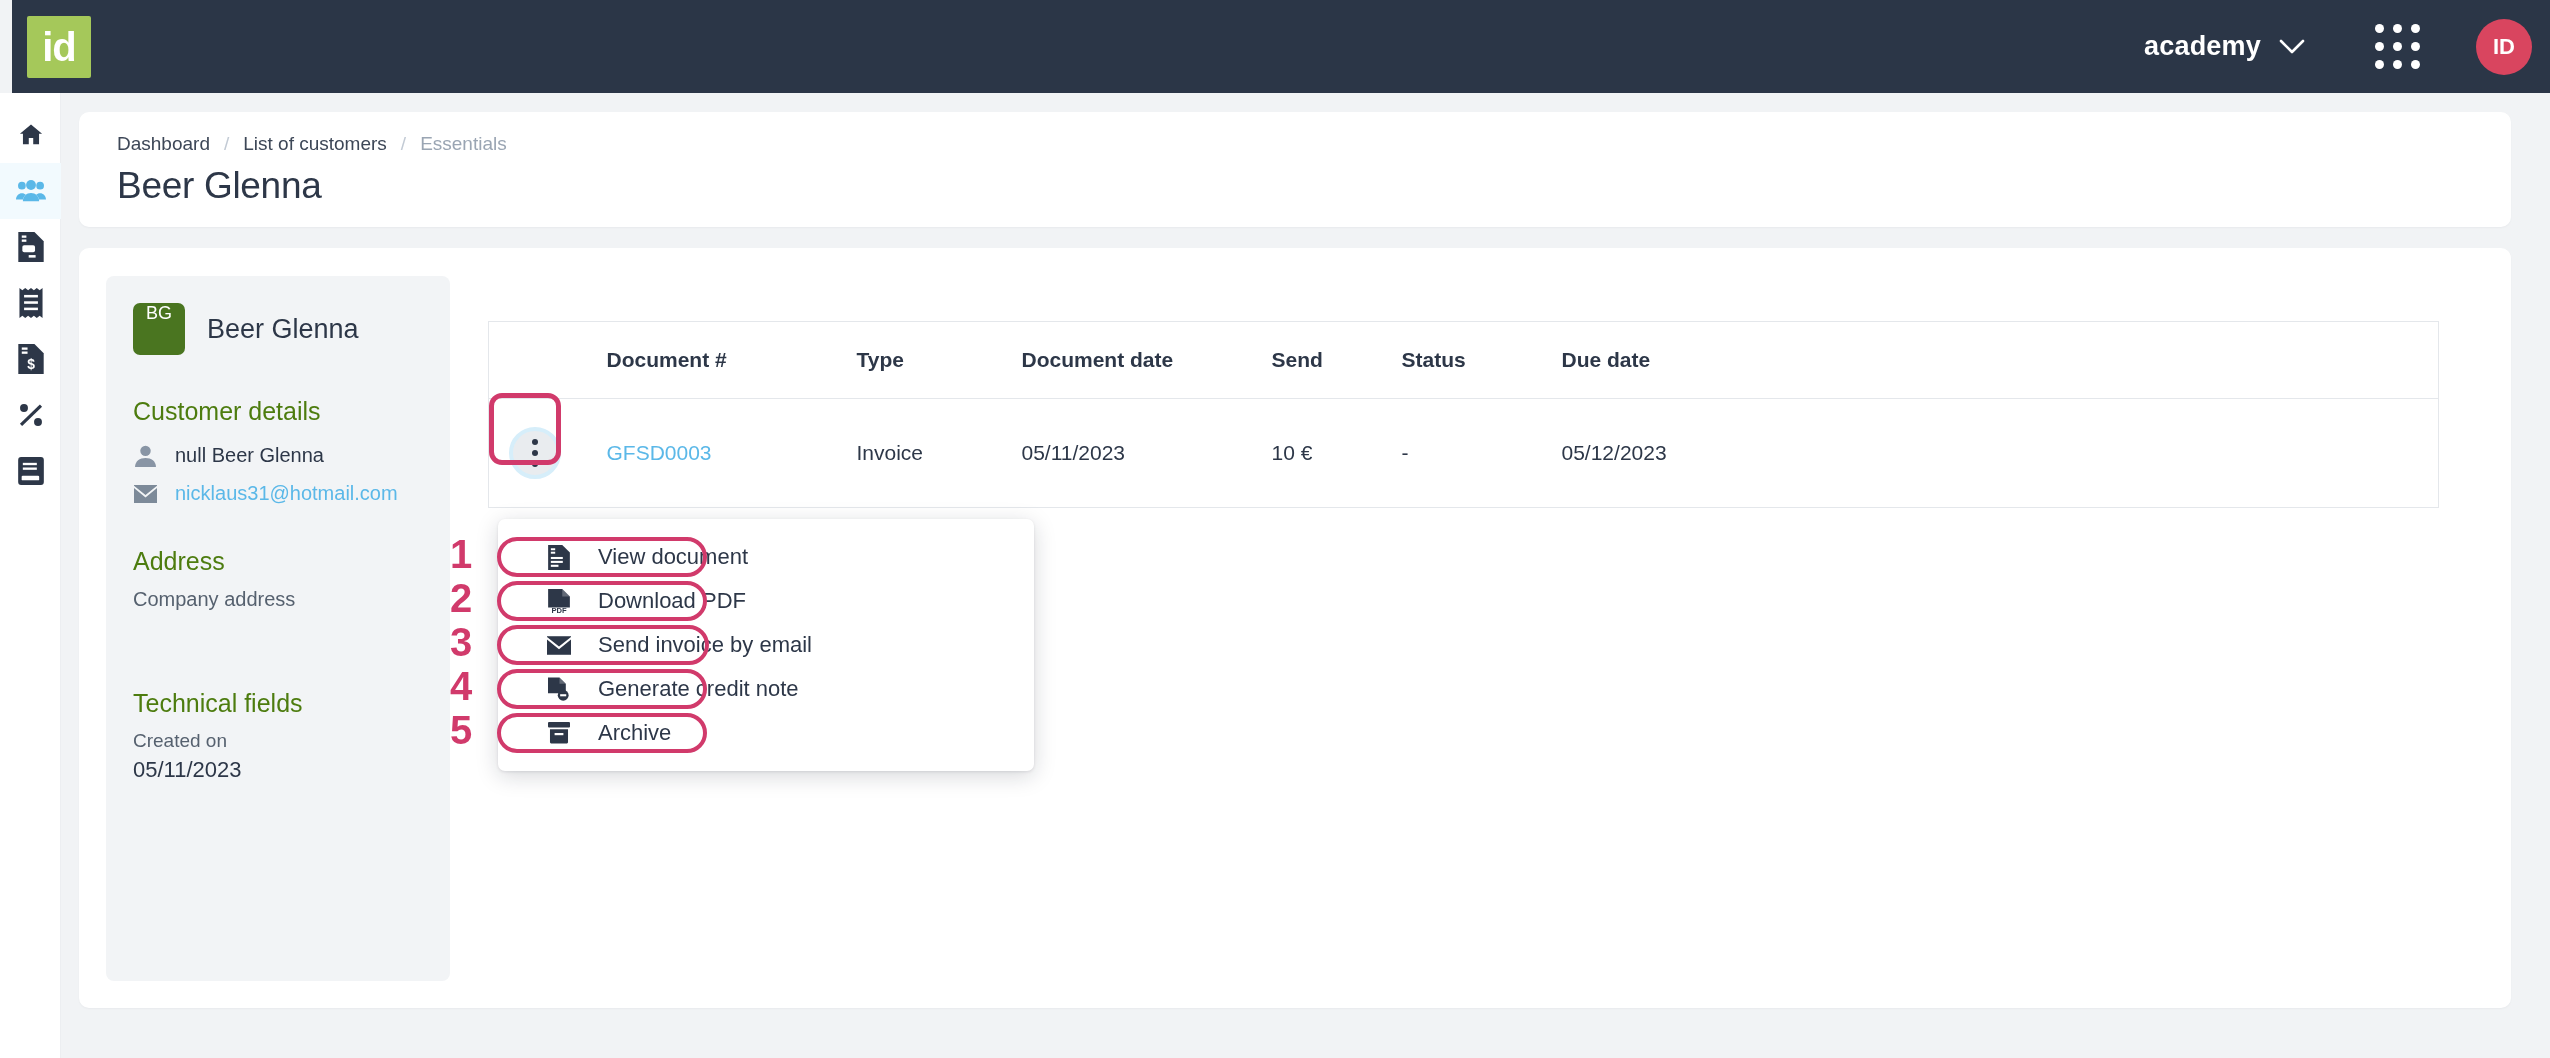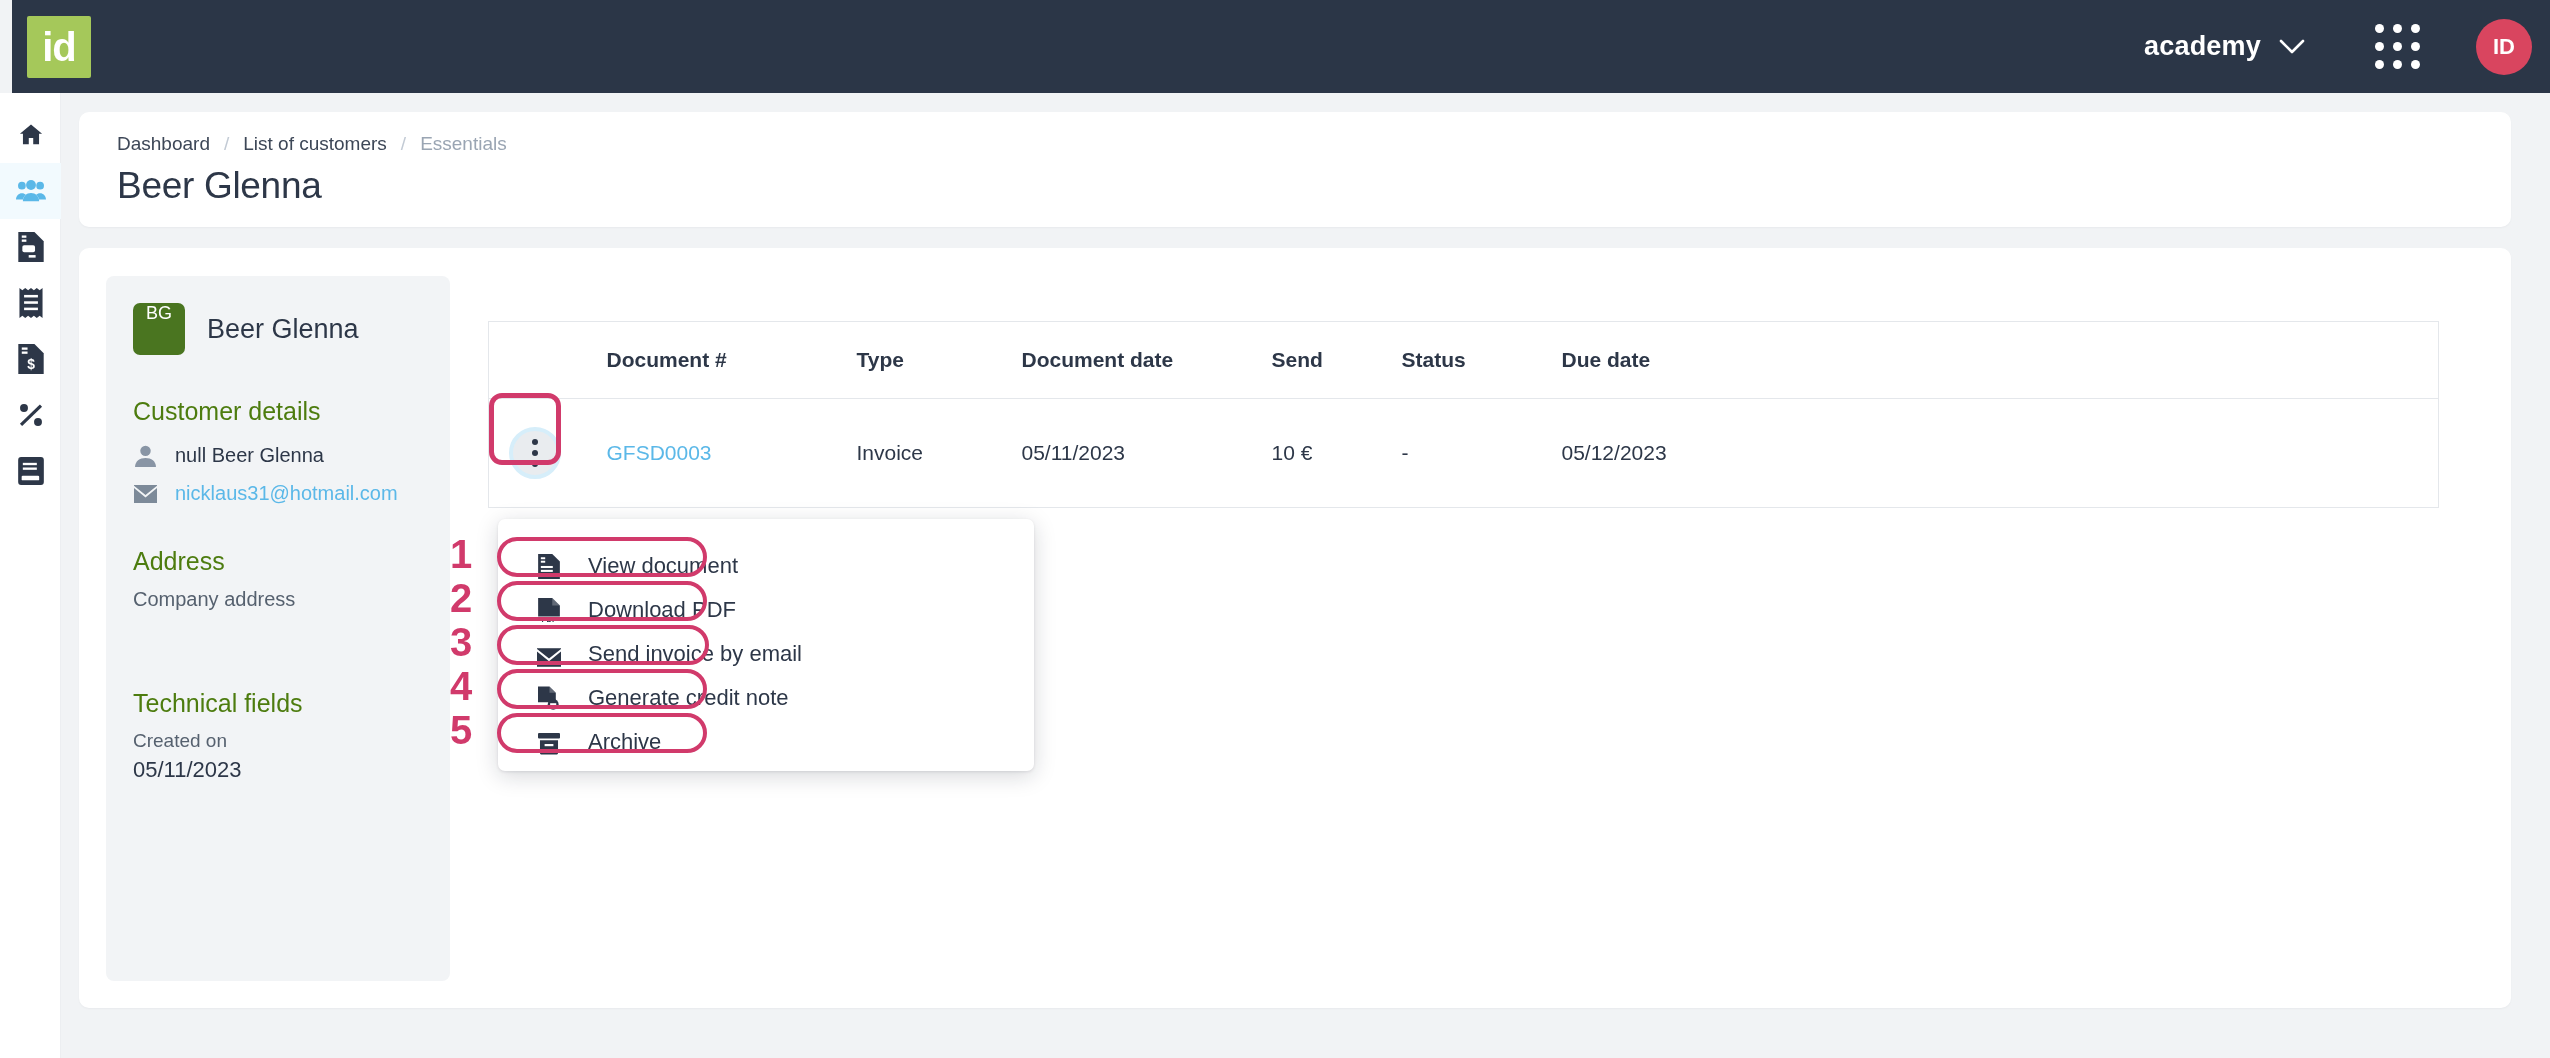--- a/index.html
+++ b/index.html
@@ -195,23 +195,23 @@
     position: absolute;
     left: 10px; top: 243px;
     width: 536px;
     background: #ffffff;
     border-radius: 7px;
     box-shadow: 0 5px 22px rgba(16,24,40,0.17), 0 1px 3px rgba(16,24,40,0.10);
     padding: 16px 0 16px 0;
     z-index: 20;
   }
   .menu-item {
-    display: flex; align-items: flex-end;
+    display: flex; align-items: center;
     height: 44px;
-    padding-left: 38px;
+    padding-left: 48px;
     gap: 26px;
     font-size: 22px; color: #2d3748;
     cursor: pointer;
     position: relative;
   }
   .menu-item .mico { width: 26px; display: flex; justify-content: center; }
 
   
   .anno-item {
     position: absolute;

